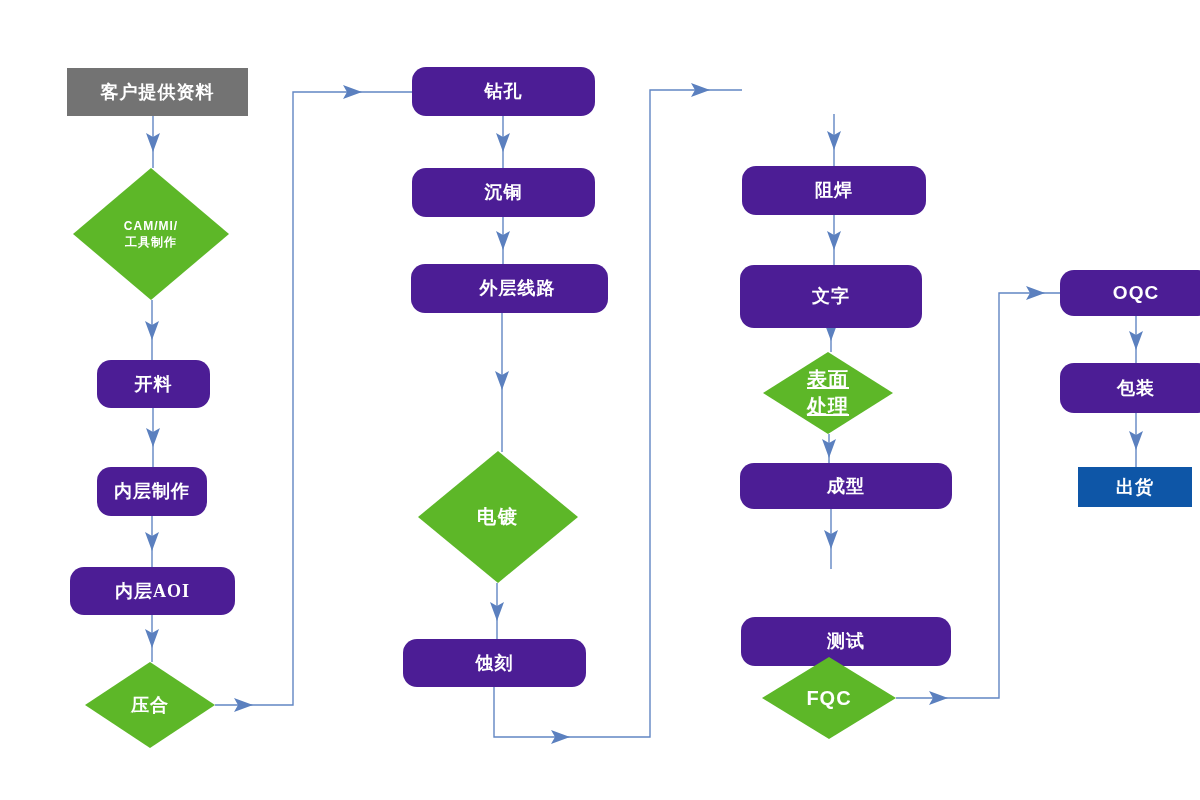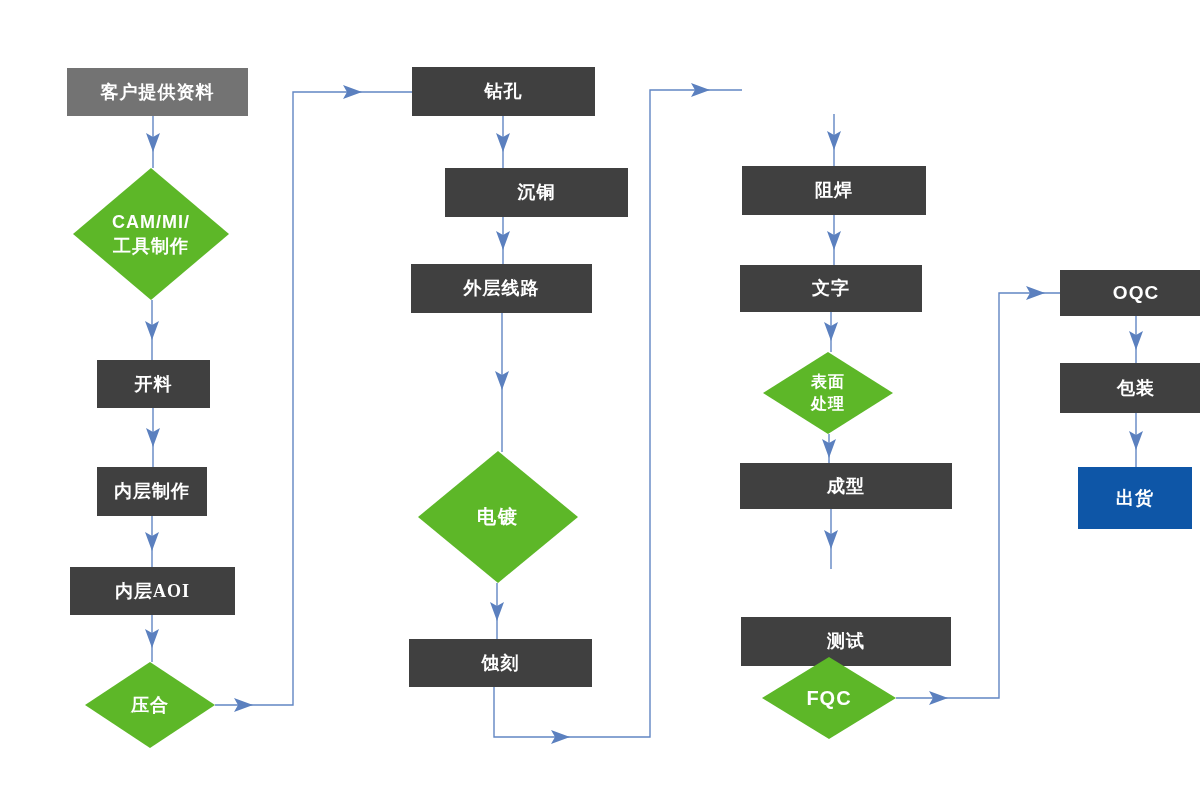--- a/index.html
+++ b/index.html
@@ -22,29 +22,29 @@
     align-items: center;
     justify-content: center;
     text-align: center;
     color: #ffffff;
     font-weight: 700;
     font-size: 18px;
     line-height: 1.35;
     white-space: pre-line;
     letter-spacing: 1px;
   }
-  .process { background: #404040; }
+  .process { background: #4c1d95; border-radius: 14px; }
   .start   { background: #737373; }
   .end     { background: #0e56a7; }
   .diamond {
     background: #5db728;
     clip-path: polygon(50% 0%, 100% 50%, 50% 100%, 0% 50%);
   }
-  .fs16 { font-size: 16px; }
-  .fs17 { font-size: 18px; }
+  .fs16 { font-size: 20px; text-decoration: underline; }
+  .fs17 { font-size: 12px; }
   .fs19 { font-size: 19px; }
   .fs20 { font-size: 20px; }
   .fs23 { font-size: 19px; letter-spacing: 2px; font-family: Liberation Serif, serif; }
   .line { stroke: #6286c3; stroke-width: 1.4; fill: none; }
   .head { fill: #5b80bf; stroke: none; }
 </style>
 </head>
 <body>
 
 <div id="stage">
@@ -104,30 +104,30 @@
 
   <div class="node start" style="left:67px; top:68px; width:181px; height:48px;">客户提供资料</div>
   <div class="node diamond fs17" style="left:73px; top:168px; width:156px; height:132px;">CAM/MI/
 工具制作</div>
   <div class="node process" style="left:97px; top:360px; width:113px; height:48px;">开料</div>
   <div class="node process" style="left:97px; top:467px; width:110px; height:49px;">内层制作</div>
   <div class="node process" style="left:70px; top:567px; width:165px; height:48px;font-family:Liberation Serif, serif;">内层AOI</div>
   <div class="node diamond" style="left:85px; top:662px; width:130px; height:86px;">压合</div>
 
   <div class="node process" style="left:412px; top:67px; width:183px; height:49px;">钻孔</div>
-  <div class="node process" style="left:412px; top:168px; width:183px; height:49px;margin-left:33px;">沉铜</div>
-  <div class="node process" style="left:411px; top:264px; width:181px; height:49px;">外层线路</div>
+  <div class="node process" style="left:412px; top:168px; width:183px; height:49px;">沉铜</div>
+  <div class="node process" style="left:411px; top:264px; width:181px; height:49px;padding-left:16px;">外层线路</div>
   <div class="node diamond fs23" style="left:418px; top:451px; width:160px; height:132px;">电镀</div>
-  <div class="node process" style="left:403px; top:639px; width:183px; height:48px;margin-left:6px;">蚀刻</div>
+  <div class="node process" style="left:403px; top:639px; width:183px; height:48px;">蚀刻</div>
 
   <div class="node process" style="left:742px; top:166px; width:184px; height:49px;">阻焊</div>
-  <div class="node process" style="left:740px; top:265px; width:182px; height:47px;text-align:right;">文字</div>
+  <div class="node process" style="left:740px; top:265px; width:182px; height:63px;text-align:right;">文字</div>
   <div class="node diamond fs16" style="left:763px; top:352px; width:130px; height:82px;">表面
 处理</div>
   <div class="node process" style="left:740px; top:463px; width:212px; height:46px;">成型</div>
   <div class="node process" style="left:741px; top:569px; width:210px; height:49px;margin-top:48px;">测试</div>
   <div class="node diamond fs20" style="left:762px; top:657px; width:134px; height:82px;">FQC</div>
 
   <div class="node process fs19" style="left:1060px; top:270px; width:152px; height:46px;">OQC</div>
   <div class="node process" style="left:1060px; top:363px; width:152px; height:50px;">包装</div>
-  <div class="node end" style="left:1078px; top:467px; width:114px; height:62px;text-align:right;">出货</div>
+  <div class="node end" style="left:1078px; top:467px; width:114px; height:40px;text-align:right;">出货</div>
 
 </div>
 
 </body></html>

